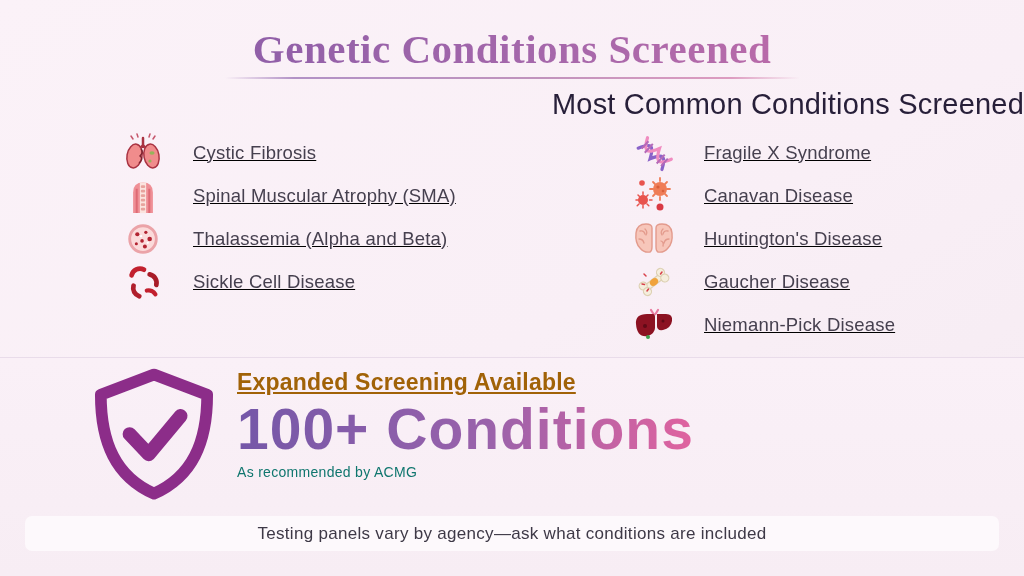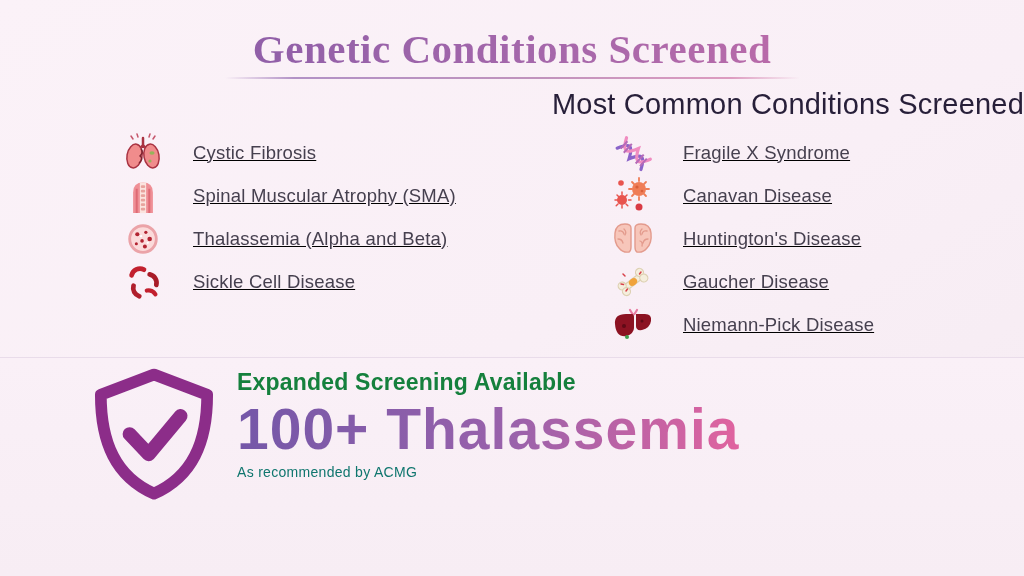--- a/index.html
+++ b/index.html
@@ -30,30 +30,30 @@
     margin-top:9px;
     text-align:right;
     font-size:29px;
     font-weight:400;
     color:#271f39;
     letter-spacing:.2px;
   }
   .cols { position:absolute; top:131px; left:0; width:1024px; }
   .col { position:absolute; top:0; }
   .col-left { left:120px; }
-  .col-right { left:610px; }
+  .col-right { left:631px; }
   .row { display:flex; align-items:center; height:43px;text-decoration:underline; }
   .ic { width:46px; height:42px; display:flex; align-items:center; justify-content:center; flex:0 0 46px; }
   .lbl { margin-left:27px; font-size:18.5px; color:#46404f; letter-spacing:.2px; white-space:nowrap; }
   .divider { position:absolute; left:0; top:357px; width:1024px; height:1px; background:#e9dcea; }
   .bottom-bg { position:absolute; left:0; top:358px; width:1024px; height:218px;
     background:linear-gradient(180deg,#faf0f7 0%,#f7edf4 100%); }
   .shield-wrap { position:absolute; left:90px; top:366px; }
   .exp-block { position:absolute; left:237px; top:369px; }
-  .exp-heading { font-size:23px; font-weight:700; color:#15803d; letter-spacing:.2px; }
+  .exp-heading { font-size:23px; font-weight:700; color:#a16207; letter-spacing:.2px;text-decoration:underline; }
   .exp-highlight {
     margin-top:3px;
     font-size:57px; font-weight:800; letter-spacing:1px; line-height:1.08;
     background:linear-gradient(90deg,#7457a8 0%,#9a62ab 55%,#e0639f 100%);
     -webkit-background-clip:text; background-clip:text;
     -webkit-text-fill-color:transparent; color:transparent;
     white-space:nowrap;
   }
   .exp-note { margin-top:3px; font-size:14px; color:#0f766e; letter-spacing:.3px; }
   .footer-pill {
@@ -228,18 +228,21 @@
 
   <div class="shield-wrap">
     <svg width="128" height="134" viewBox="0 0 120 126">
       <path d="M60 8 L110 27 C110 72 96 104 60 120 C24 104 10 72 10 27 Z" fill="none" stroke="#8c2d89" stroke-width="11" stroke-linejoin="round"></path>
       <polyline points="37,64 55,83 85,47" fill="none" stroke="#8c2d89" stroke-width="13" stroke-linecap="round" stroke-linejoin="round"></polyline>
     </svg>
   </div>
 
   <div class="exp-block">
     <div class="exp-heading">Expanded Screening Available</div>
-    <div class="exp-highlight">100+ Thalassemia</div>
+    <div class="exp-highlight">100+ Conditions</div>
     <div class="exp-note">As recommended by ACMG</div>
   </div>
 
+  <div class="footer-pill">
+    <span class="footer-text">Testing panels vary by agency—ask what conditions are included</span>
+  </div>
 
 </div>
 
 </body></html>

